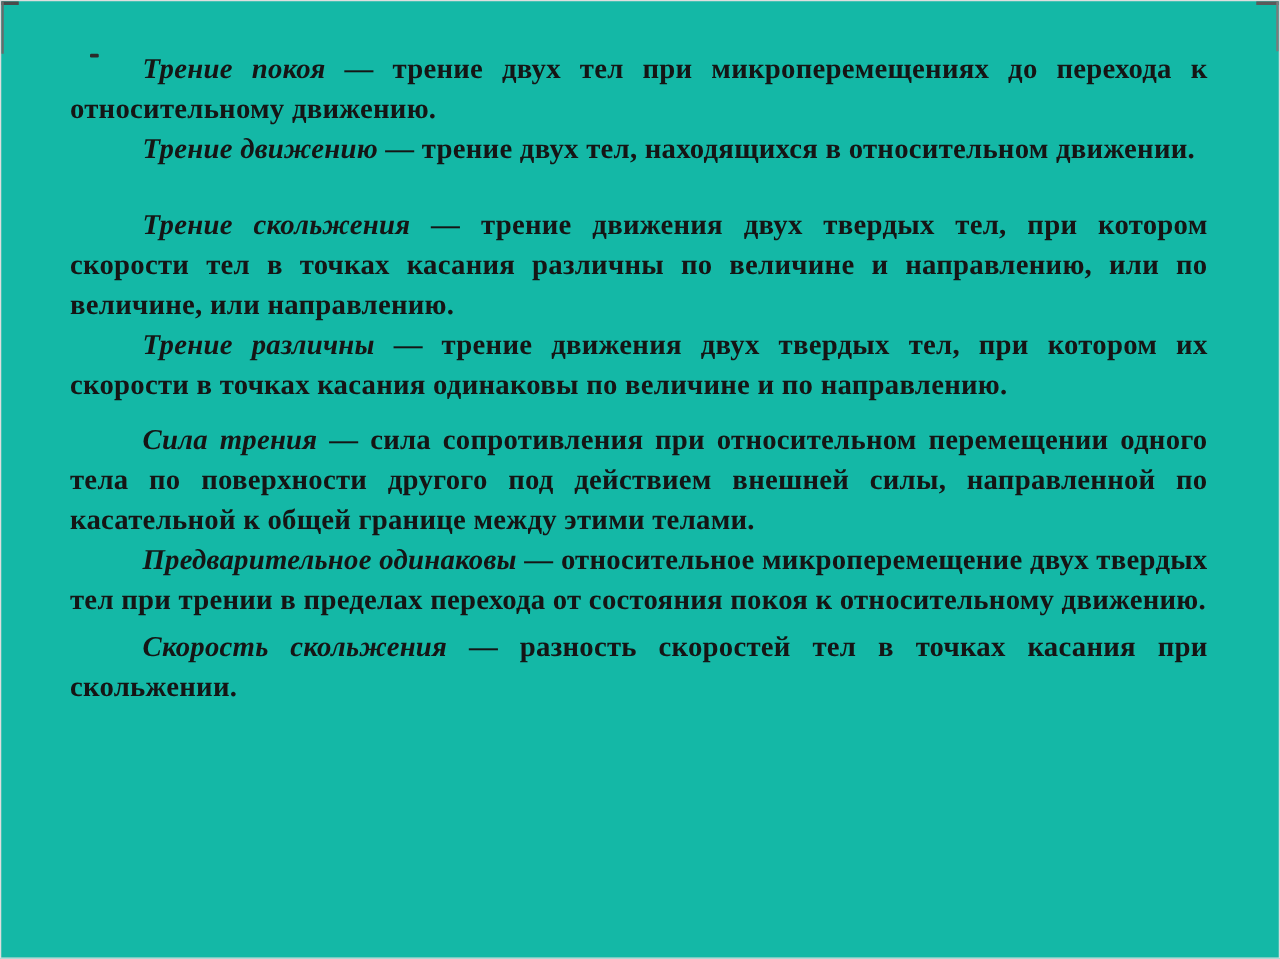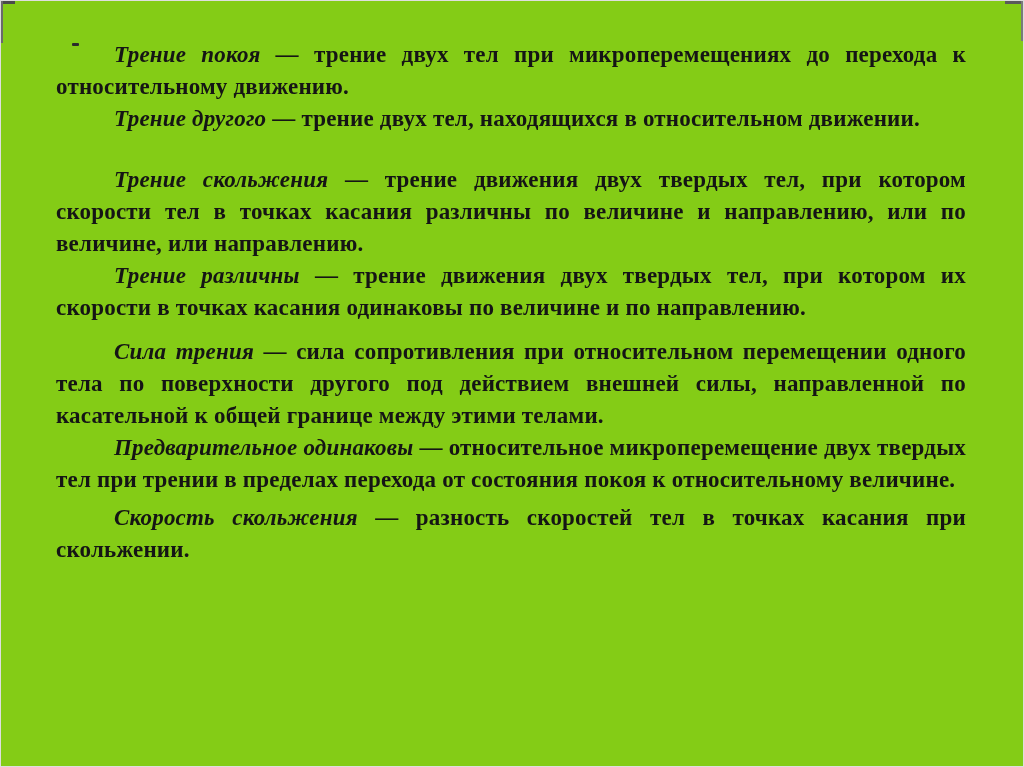--- a/index.html
+++ b/index.html
@@ -5,21 +5,21 @@
   html, body {
     margin: 0;
     padding: 0;
     background: #ffffff;
   }
   .slide {
     position: relative;
     width: 1022px;
     height: 765px;
     border: 1px solid #dedede;
-    background: #84cc16;
+    background: #14b8a6;
     overflow: hidden;
     font-family: "Liberation Serif", "DejaVu Serif", serif;
     color: #151515;
   }
   
   .edge-tick-left {
     position: absolute;
     left: 0; top: 0;
     width: 14px; height: 3px;
     background: #4a4a4a;
@@ -84,38 +84,38 @@
   <span class="edge-tick-left-v"></span>
   <span class="edge-tick-right-v"></span>
   <span class="scan-dash-artifact"></span>
 
   <main class="content" id="definitions">
     <p class="para">
       <i class="term">Трение покоя</i><span class="sep">&nbsp;— </span><span class="def">трение двух тел при микроперемещениях до перехо­да к относительному движению.</span>
     </p>
 
     <p class="para">
-      <i class="term">Трение другого</i><span class="sep">&nbsp;— </span><span class="def">трение двух тел, находящихся в относительном движении.</span>
+      <i class="term">Трение движению</i><span class="sep">&nbsp;— </span><span class="def">трение двух тел, находящихся в относительном движении.</span>
     </p>
 
     <p class="para">
       <i class="term">Трение скольжения</i><span class="sep">&nbsp;— </span><span class="def">трение движения двух твердых тел, при кото­ром скорости тел в точках касания различны по величине и направле­нию, или по величине, или направлению.</span>
     </p>
 
     <p class="para">
       <i class="term">Трение различны</i><span class="sep">&nbsp;— </span><span class="def">трение движения двух твердых тел, при котором их скорости в точках касания одинаковы по величине и по направлению.</span>
     </p>
 
     <p class="para">
       <i class="term">Сила трения</i><span class="sep">&nbsp;— </span><span class="def">сила сопротивления при относительном перемещении одного тела по поверхности другого под действием внешней силы, на­правленной по касательной к общей границе между этими телами.</span>
     </p>
 
 
     <p class="para">
-      <i class="term">Предварительное одинаковы</i><span class="sep">&nbsp;— </span><span class="def">относительное микроперемещение двух твердых тел при трении в пределах перехода от состояния покоя к относительному величине.</span>
+      <i class="term">Предварительное одинаковы</i><span class="sep">&nbsp;— </span><span class="def">относительное микроперемещение двух твердых тел при трении в пределах перехода от состояния покоя к относительному движению.</span>
     </p>
 
     <p class="para">
       <i class="term">Скорость скольжения</i><span class="sep">&nbsp;— </span><span class="def">разность скоростей тел в точках касания при скольжении.</span>
     </p>
   </main>
 
 </div>
 
 </body></html>

